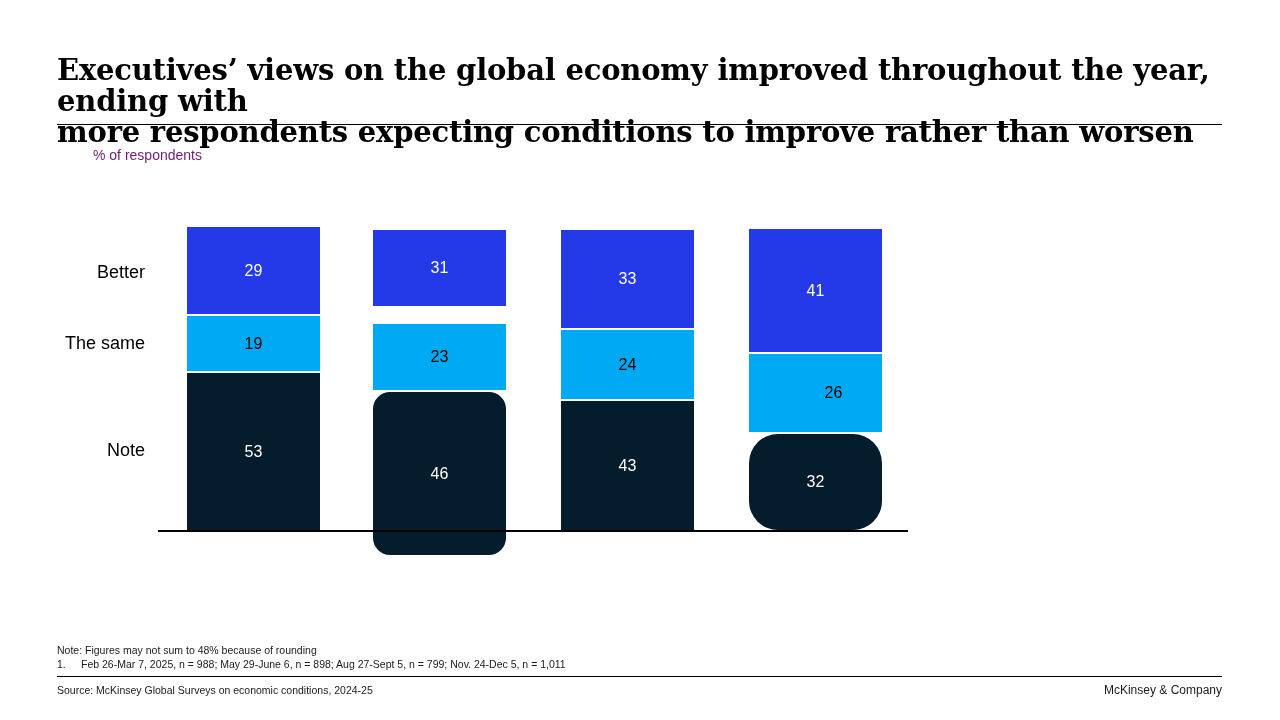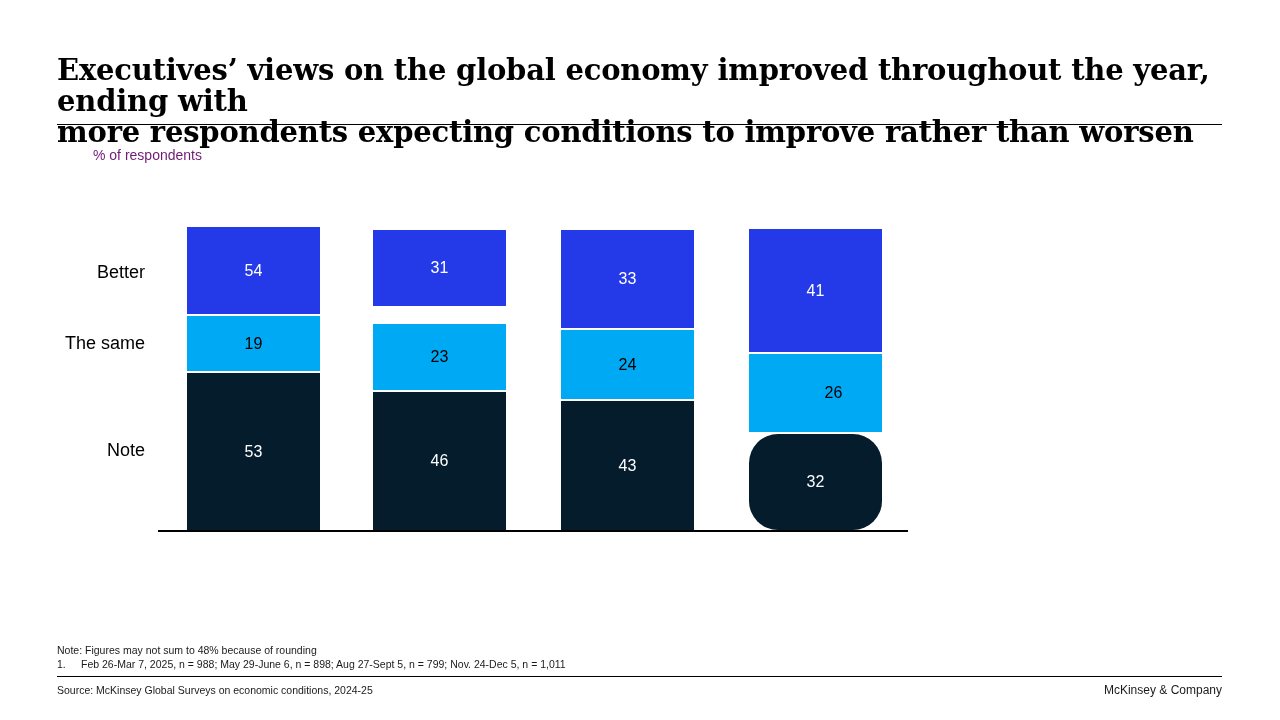--- a/index.html
+++ b/index.html
@@ -202,38 +202,38 @@
   </div>
 
   <div id="chart-area">
 
     <div class="cat-label" style="top:263px;">Better</div>
     <div class="cat-label" style="top:334px;">The same</div>
     <div class="cat-label" style="top:441px;">Note</div>
 
     <div class="bar" style="left:187px; top:227px; height:303px;">
       <div class="seg better" style="top:0px;   height:87px;">
-        <span class="seg-value">54</span>
+        <span class="seg-value">29</span>
       </div>
       <div class="seg same" style="top:89px;  height:55px;">
         <span class="seg-value">19</span>
       </div>
       <div class="seg worse" style="top:146px; height:157px;">
         <span class="seg-value">53</span>
       </div>
     </div>
 
     <div class="bar" style="left:373px; top:230px; height:300px;">
       <div class="seg better" style="top:0px;   height:76px;">
         <span class="seg-value">31</span>
       </div>
       <div class="seg same" style="top:94px;  height:66px;">
         <span class="seg-value">23</span>
       </div>
-      <div class="seg worse" style="top:162px; height:138px;">
+      <div class="seg worse" style="top:162px; height:163px;border-radius:17px;">
         <span class="seg-value">46</span>
       </div>
     </div>
 
     <div class="bar" style="left:561px; top:230px; height:300px;">
       <div class="seg better" style="top:0px;   height:98px;">
         <span class="seg-value">33</span>
       </div>
       <div class="seg same" style="top:100px; height:69px;">
         <span class="seg-value">24</span>

